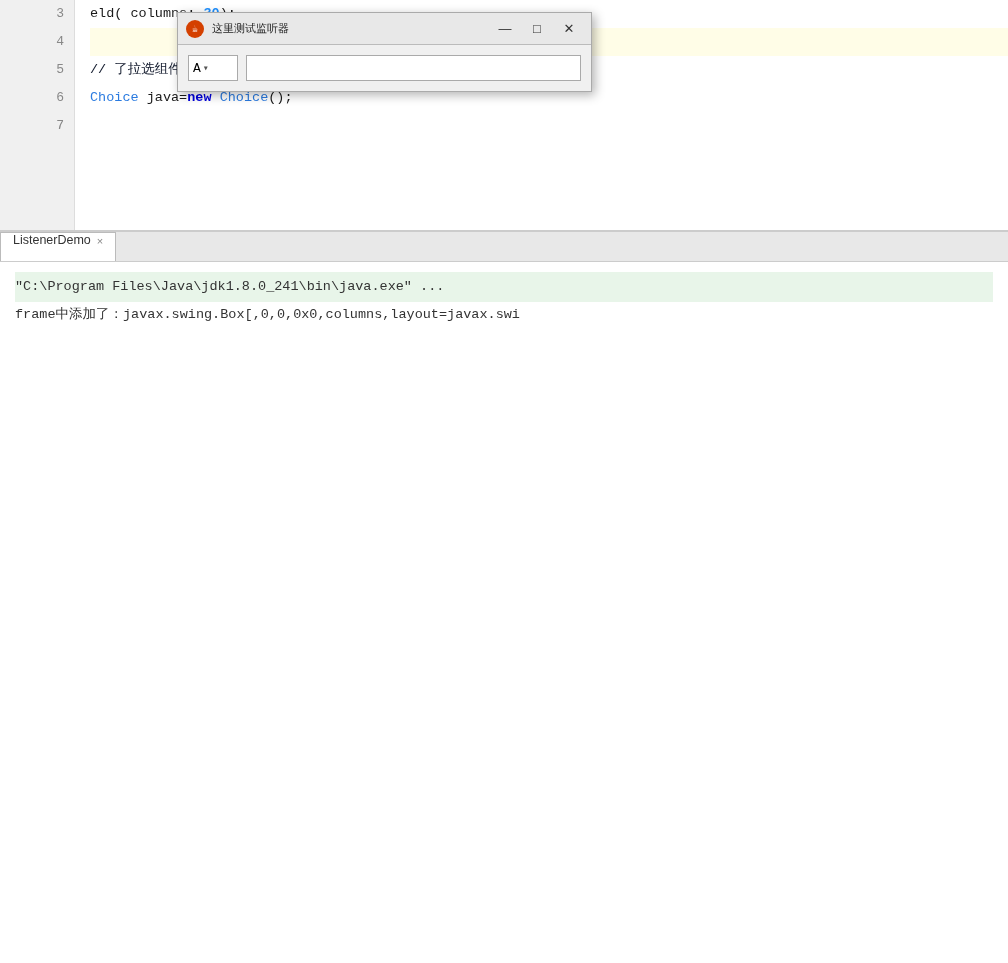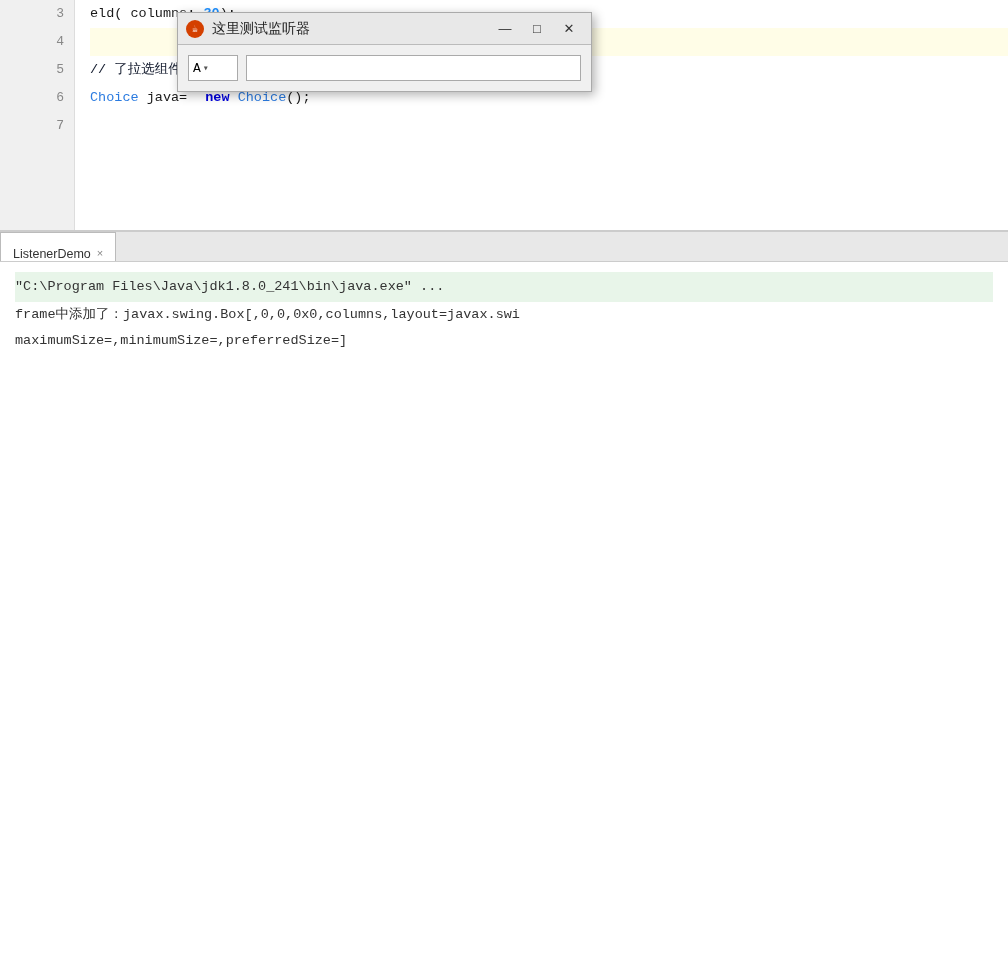--- a/index.html
+++ b/index.html
@@ -53,21 +53,21 @@
       align-items: center;
       white-space: pre;
     }
 
     .code-line.highlighted {
       background: #fffde7;
     }
     .kw-dark { color: #1a1a1a; }
     .kw-number { color: #1e90ff; font-weight: bold; }
     .comment { color: #0f172a; }
-    .keyword-new { color: #0000dd; font-weight: bold; margin-left: 18px; }
+    .keyword-new { color: #0000dd; font-weight: bold; }
 
     
     .java-window {
       position: absolute;
       top: 12px;
       left: 177px;
       width: 415px;
       background: #f0f0f0;
       border: 1px solid #aaa;
       box-shadow: 3px 3px 10px rgba(0,0,0,0.3);
@@ -93,21 +93,21 @@
       align-items: center;
       justify-content: center;
       font-size: 10px;
       color: white;
       font-weight: bold;
     }
 
     .java-window-title {
       flex: 1;
       font-family: 'Microsoft YaHei', sans-serif;
-      font-size: 14px;
+      font-size: 11px;
       color: #222;
     }
 
     .window-controls {
       display: flex;
       gap: 4px;
     }
 
     .win-btn {
       width: 28px;
@@ -179,21 +179,21 @@
     .console-tab {
       height: 26px;
       padding: 14px 12px;
       background: #ffffff;
       border: 1px solid #bbb;
       border-bottom: none;
       font-size: 12.5px;
       font-family: 'Microsoft YaHei', Arial, sans-serif;
       color: #333;
       display: flex;
-      align-items: flex-start;
+      align-items: flex-end;
       gap: 6px;
       cursor: pointer;
     }
 
     .tab-close {
       font-size: 11px;
       color: #888;
       cursor: pointer;
     }
 
@@ -275,17 +275,14 @@
       <span class="tab-close">×</span>
     </div>
   </div>
   <div class="console-content">
     <div class="console-line-highlight">
       <span>"C:\Program Files\Java\jdk1.8.0_241\bin\java.exe" ...</span>
     </div>
     <div>
       <span>frame中添加了：javax.swing.Box[,0,0,0x0,columns,layout=javax.swi</span>
     </div>
-    <div>
-      <span>  maximumSize=,minimumSize=,preferredSize=]</span>
-    </div>
   </div>
 </div>
 
 </body></html>

